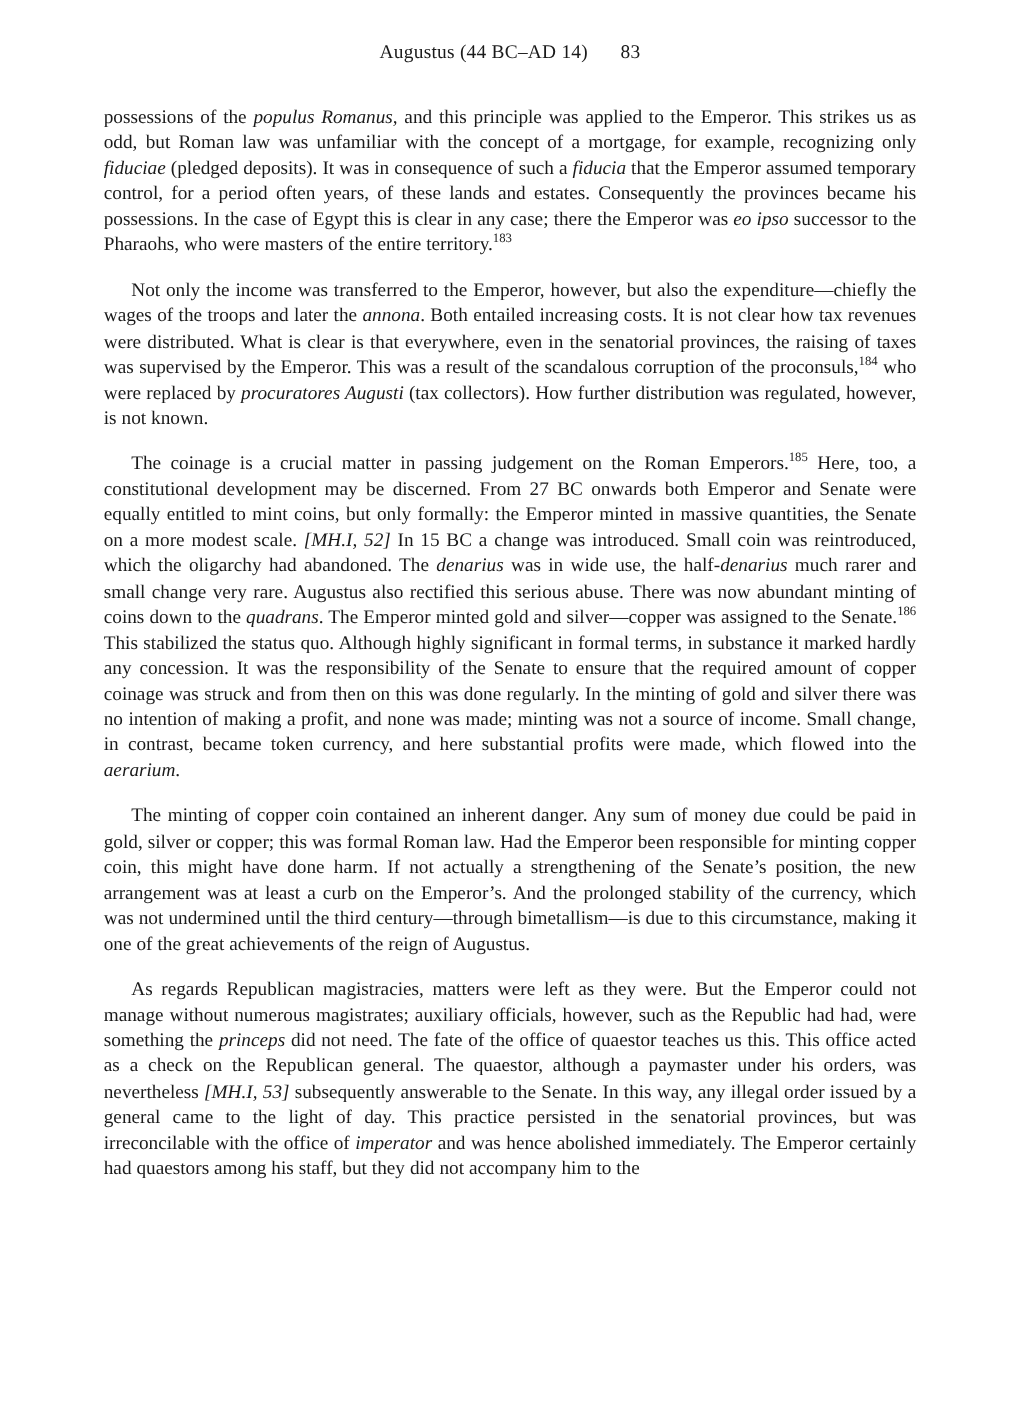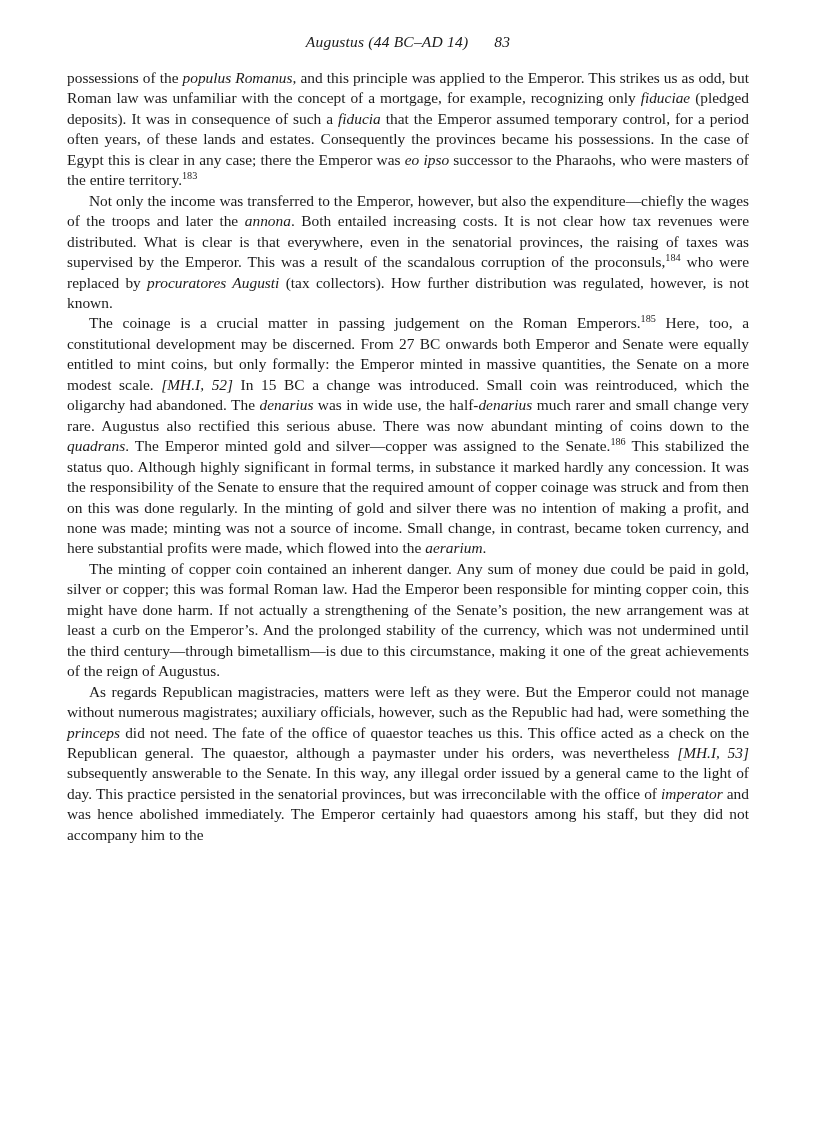--- a/index.html
+++ b/index.html
@@ -19,34 +19,33 @@
   }
   .running-head {
     position: absolute;
     top: 33px;
     left: 67px;
     right: 67px;
     text-align: center;
     font-size: 15.5px;
     letter-spacing: 0.2px;
     white-space: pre;
-    font-style: italic;
   }
   .running-head .folio {
     display: inline-block;
     margin-left: 26px;
   }
   .body-block {
     position: absolute;
     top: 68px;
     left: 67px;
     width: 682px;
   }
   p.para {
-    margin: 0;
+    margin: 16px;
     text-align: justify;
     text-justify: inter-word;
     font-size: 15.4px;
     line-height: 20.45px;
     text-indent: 0;
     hyphens: none;
     word-spacing: 0.1px;
   }
   p.para.indent {
     text-indent: 22px;

